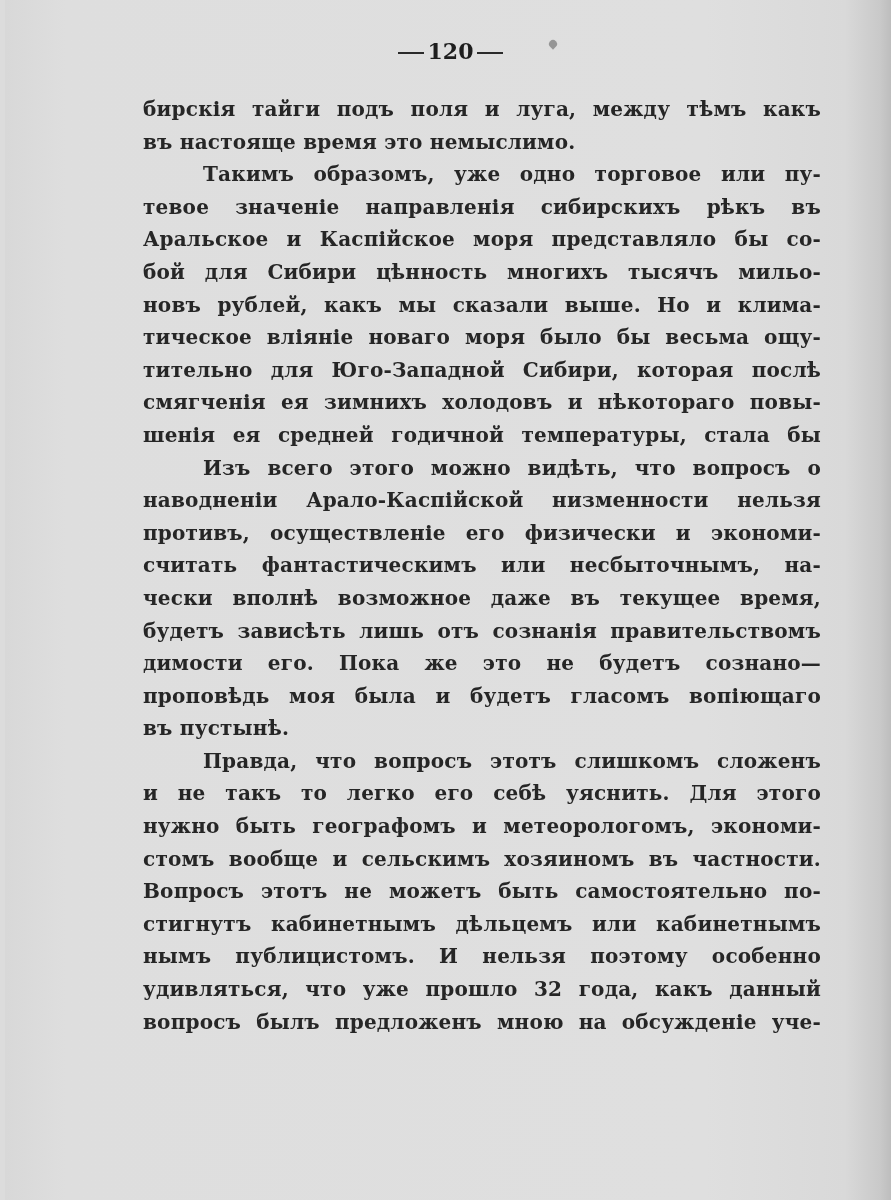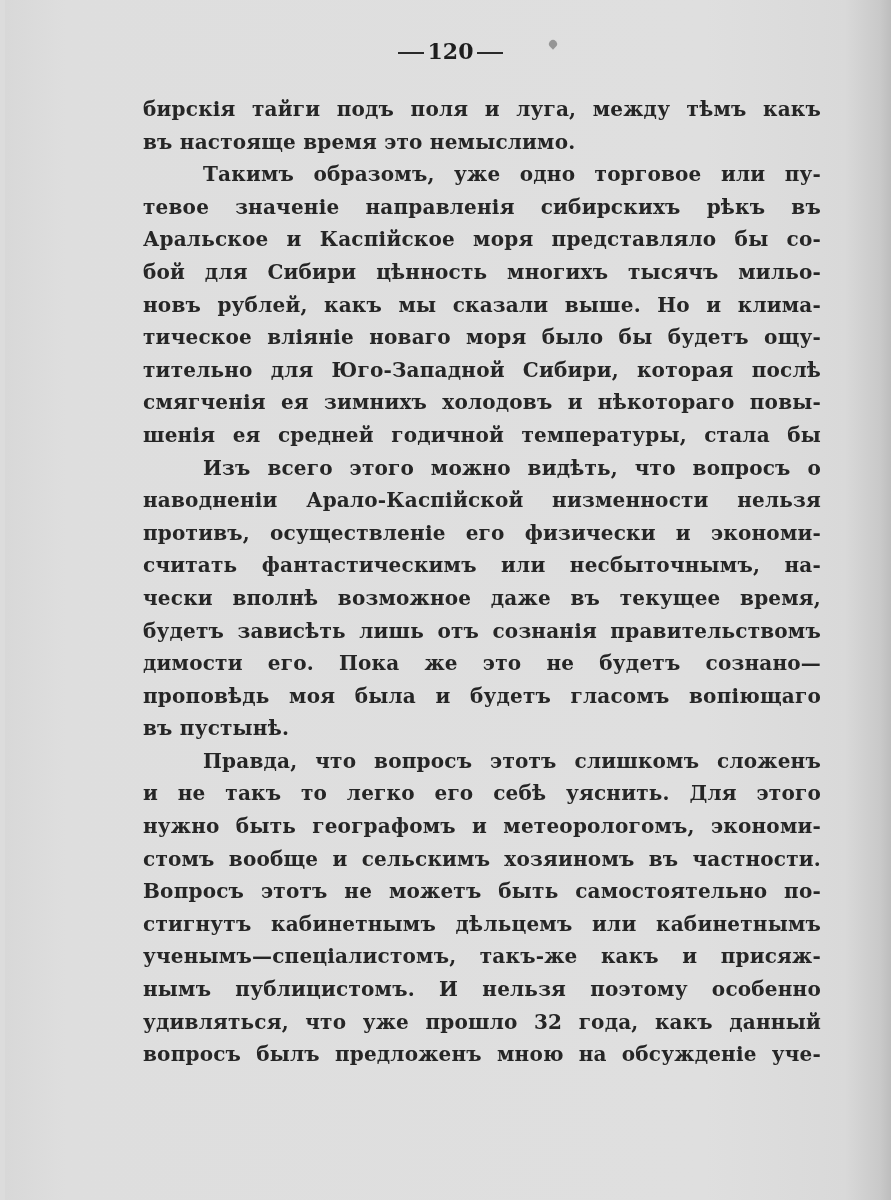--- a/index.html
+++ b/index.html
@@ -77,37 +77,36 @@
   </div>
 
   <div class="text-block" id="text-block">
       <div class="line">бирскія тайги подъ поля и луга, между тѣмъ какъ</div>
       <div class="line last">въ настояще время это немыслимо.</div>
       <div class="line indent">Такимъ образомъ, уже одно торговое или пу-</div>
       <div class="line">тевое значеніе направленія сибирскихъ рѣкъ въ</div>
       <div class="line">Аральское и Каспійское моря представляло бы со-</div>
       <div class="line">бой для Сибири цѣнность многихъ тысячъ мильо-</div>
       <div class="line">новъ рублей, какъ мы сказали выше. Но и клима-</div>
-      <div class="line">тическое вліяніе новаго моря было бы будетъ ощу-</div>
+      <div class="line">тическое вліяніе новаго моря было бы весьма ощу-</div>
       <div class="line">тительно для Юго-Западной Сибири, которая послѣ</div>
       <div class="line">смягченія ея зимнихъ холодовъ и нѣкотораго повы-</div>
       <div class="line">шенія ея средней годичной температуры, стала бы</div>
       <div class="line indent">Изъ всего этого можно видѣть, что вопросъ о</div>
       <div class="line">наводненіи Арало-Каспійской низменности нельзя</div>
       <div class="line">противъ, осуществленіе его физически и экономи-</div>
       <div class="line">считать фантастическимъ или несбыточнымъ, на-</div>
       <div class="line">чески вполнѣ возможное даже въ текущее время,</div>
       <div class="line">будетъ зависѣть лишь отъ сознанія правительствомъ</div>
       <div class="line">димости его. Пока же это не будетъ сознано—</div>
       <div class="line">проповѣдь моя была и будетъ гласомъ вопіющаго</div>
       <div class="line last">въ пустынѣ.</div>
       <div class="line indent">Правда, что вопросъ этотъ слишкомъ сложенъ</div>
       <div class="line">и не такъ то легко его себѣ уяснить. Для этого</div>
       <div class="line">нужно быть географомъ и метеорологомъ, экономи-</div>
       <div class="line">стомъ вообще и сельскимъ хозяиномъ въ частности.</div>
       <div class="line">Вопросъ этотъ не можетъ быть самостоятельно по-</div>
       <div class="line">стигнутъ кабинетнымъ дѣльцемъ или кабинетнымъ</div>
-      <div class="line">ученымъ—спеціалистомъ, такъ-же какъ и присяж-</div>
       <div class="line">нымъ публицистомъ. И нельзя поэтому особенно</div>
       <div class="line">удивляться, что уже прошло 32 года, какъ данный</div>
       <div class="line">вопросъ былъ предложенъ мною на обсужденіе уче-</div>
     </div>
 </div>
 
 </body></html>

